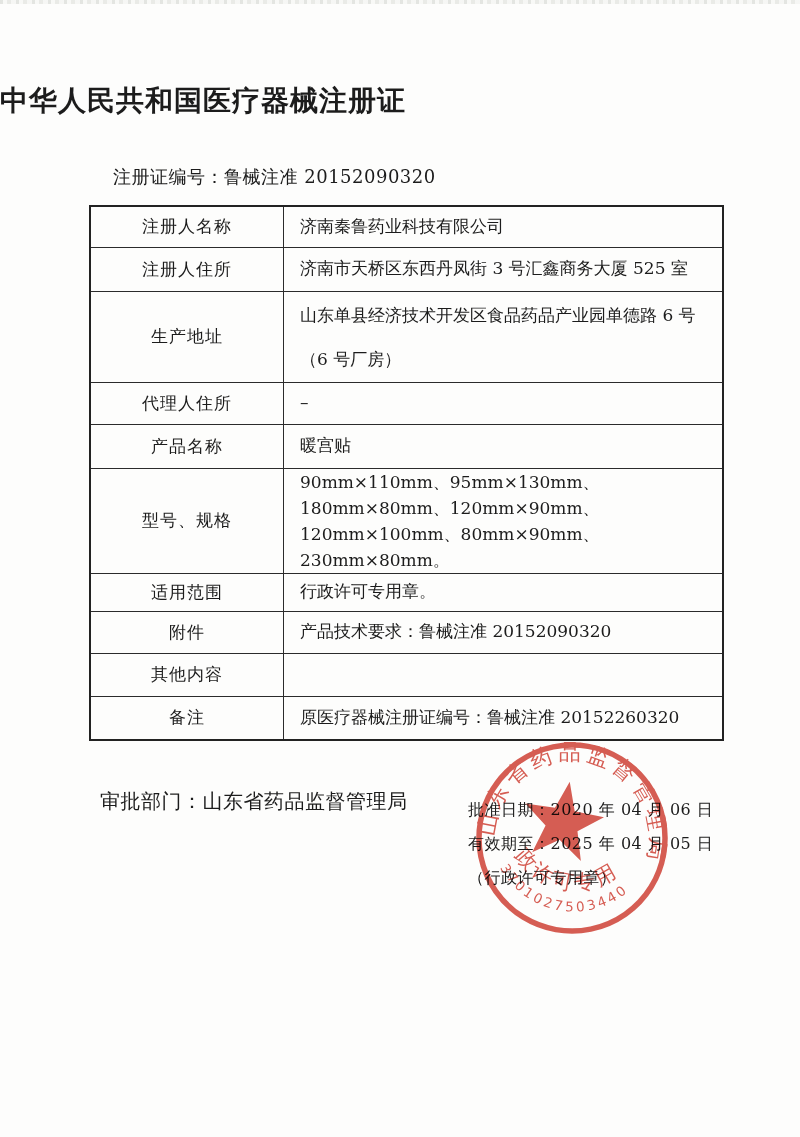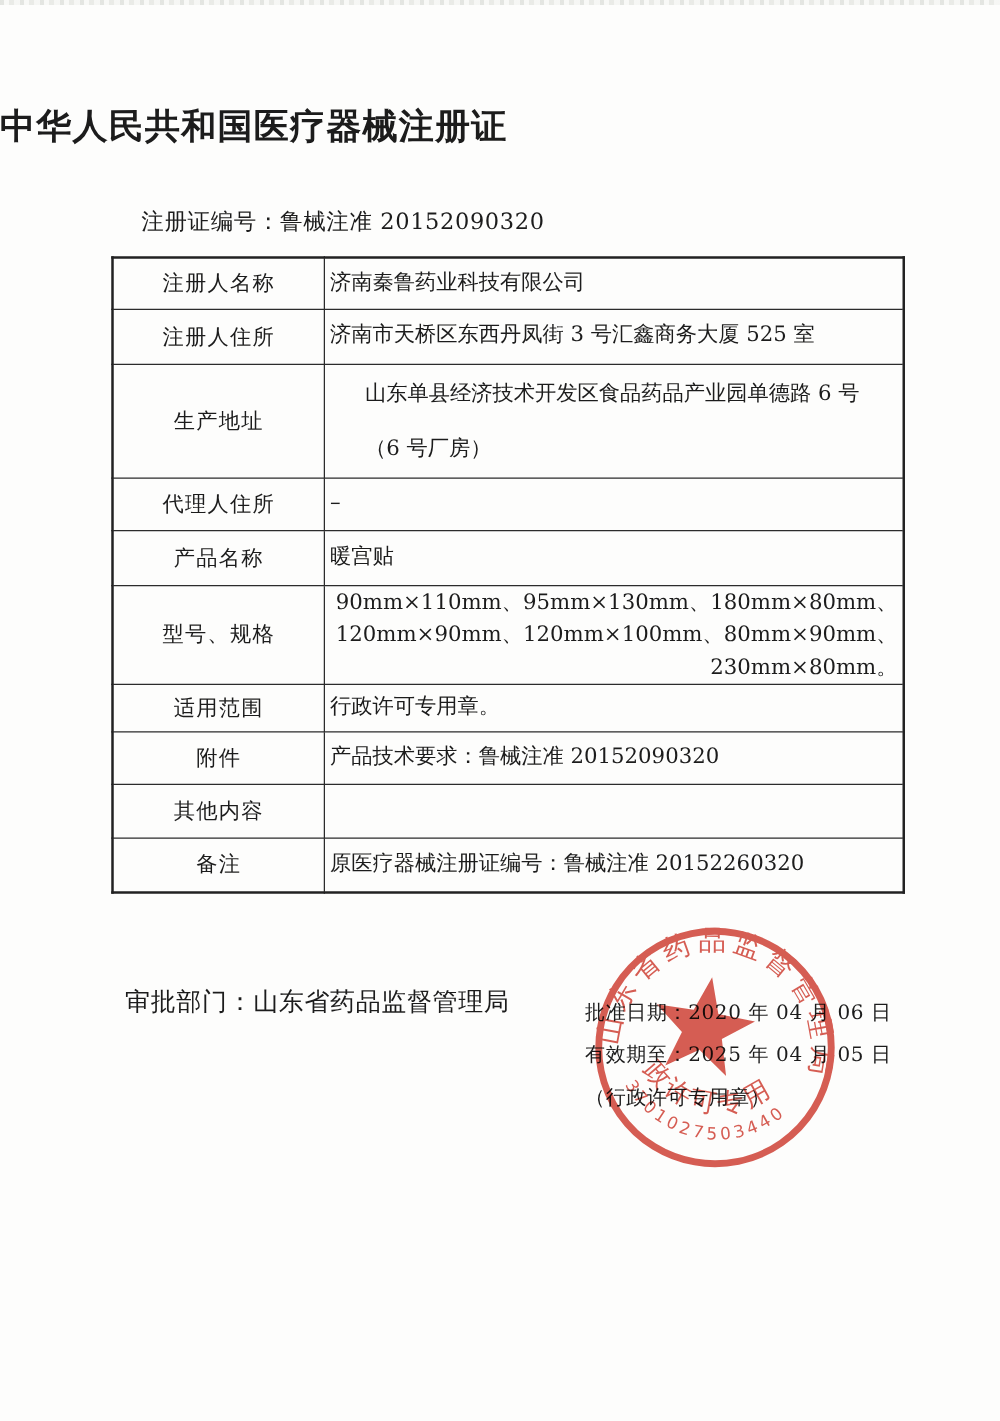--- a/index.html
+++ b/index.html
@@ -25,32 +25,32 @@
     position:absolute;top:165px;left:113px;
     font-size:18px;letter-spacing:.5px;text-align:right;
   }
   table.cert{
     position:absolute;top:205px;left:89px;
     width:635px;border-collapse:collapse;table-layout:fixed;
     font-size:17px;
   }
   table.cert td{
     border:1.6px solid #2b2b2b;
-    padding:0 4px;
+    padding:0 16px;
     vertical-align:middle;
   }
   table.cert{border:2px solid #222;}
   td.label-cell{width:160px;text-align:center;letter-spacing:1px;}
   td.value-cell{padding-left:12px;line-height:1.5;}
   tr.r0{height:41px}  tr.r1{height:44px}  tr.r2{height:91px}
   tr.r3{height:42px}  tr.r4{height:42px}  tr.r5{height:44px}
   tr.r6{height:53px}  tr.r7{height:60px}  tr.r8{height:38px}
   tr.r9{height:42px}  tr.r10{height:43px} tr.r11{height:44px}
-  tr.r2 .value-cell div{line-height:44px;margin-left:28px;}
-  tr.r6 .value-cell{line-height:26px;text-align:right;}
+  tr.r2 .value-cell div{line-height:44px;}
+  tr.r6 .value-cell{line-height:26px;}
   tr.r7 .value-cell{line-height:28px;}
   .footer-left{
     position:absolute;top:788px;left:100px;font-size:20px;letter-spacing:.5px;
   }
   .footer-right{
     position:absolute;top:800px;left:468px;font-size:16px;letter-spacing:.5px;
   }
   .footer-right div{margin-bottom:13px;}
   .stamp{
     position:absolute;left:449px;top:715px;width:246px;height:246px;

